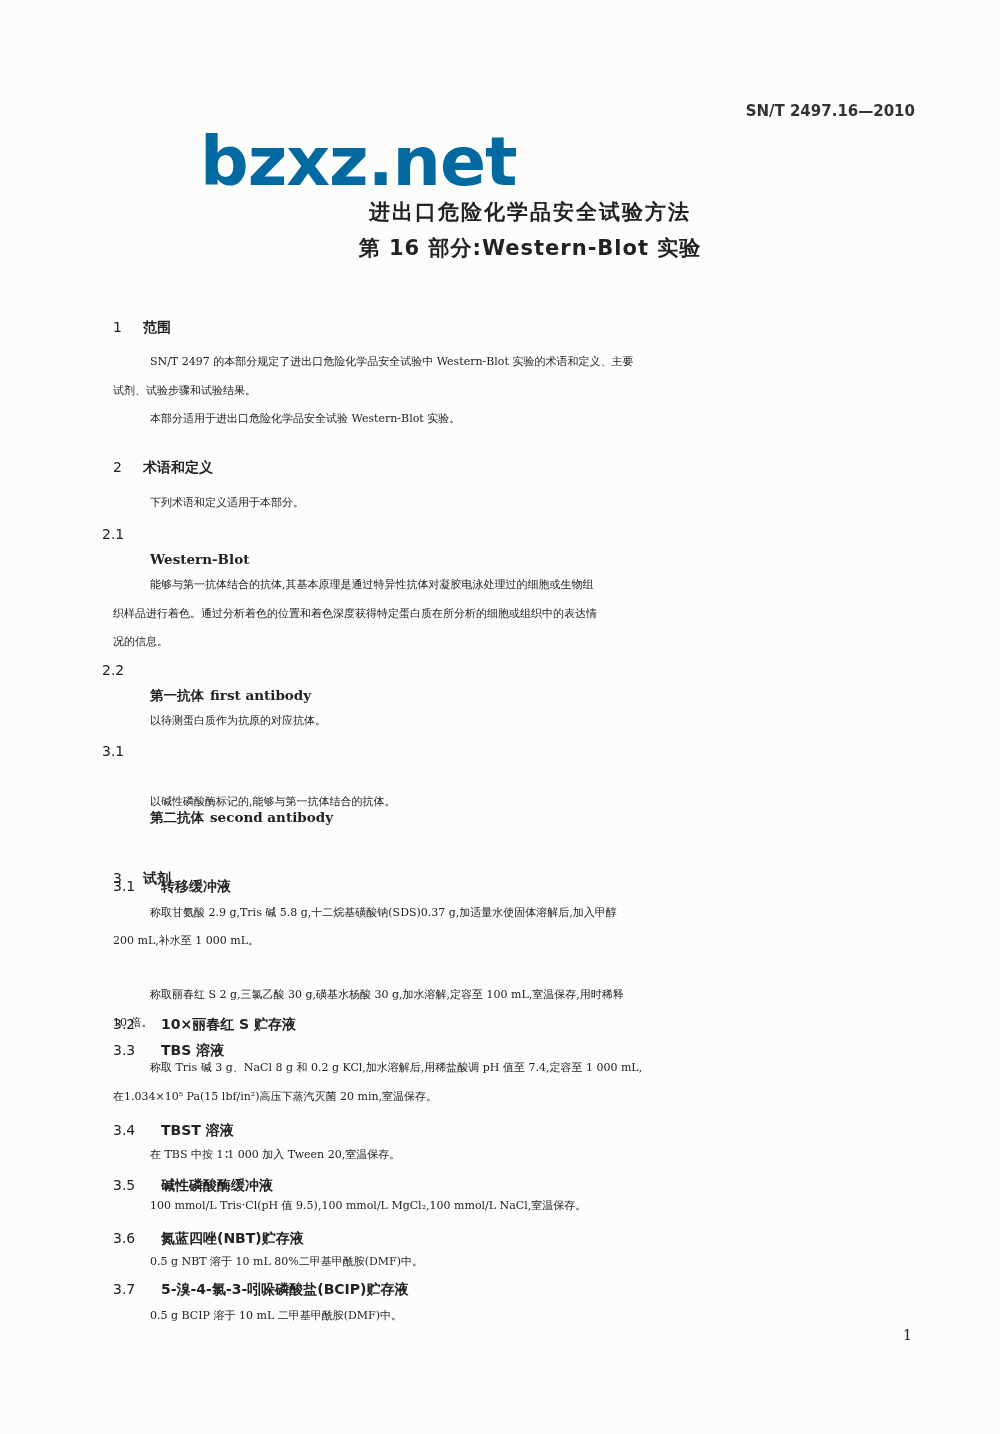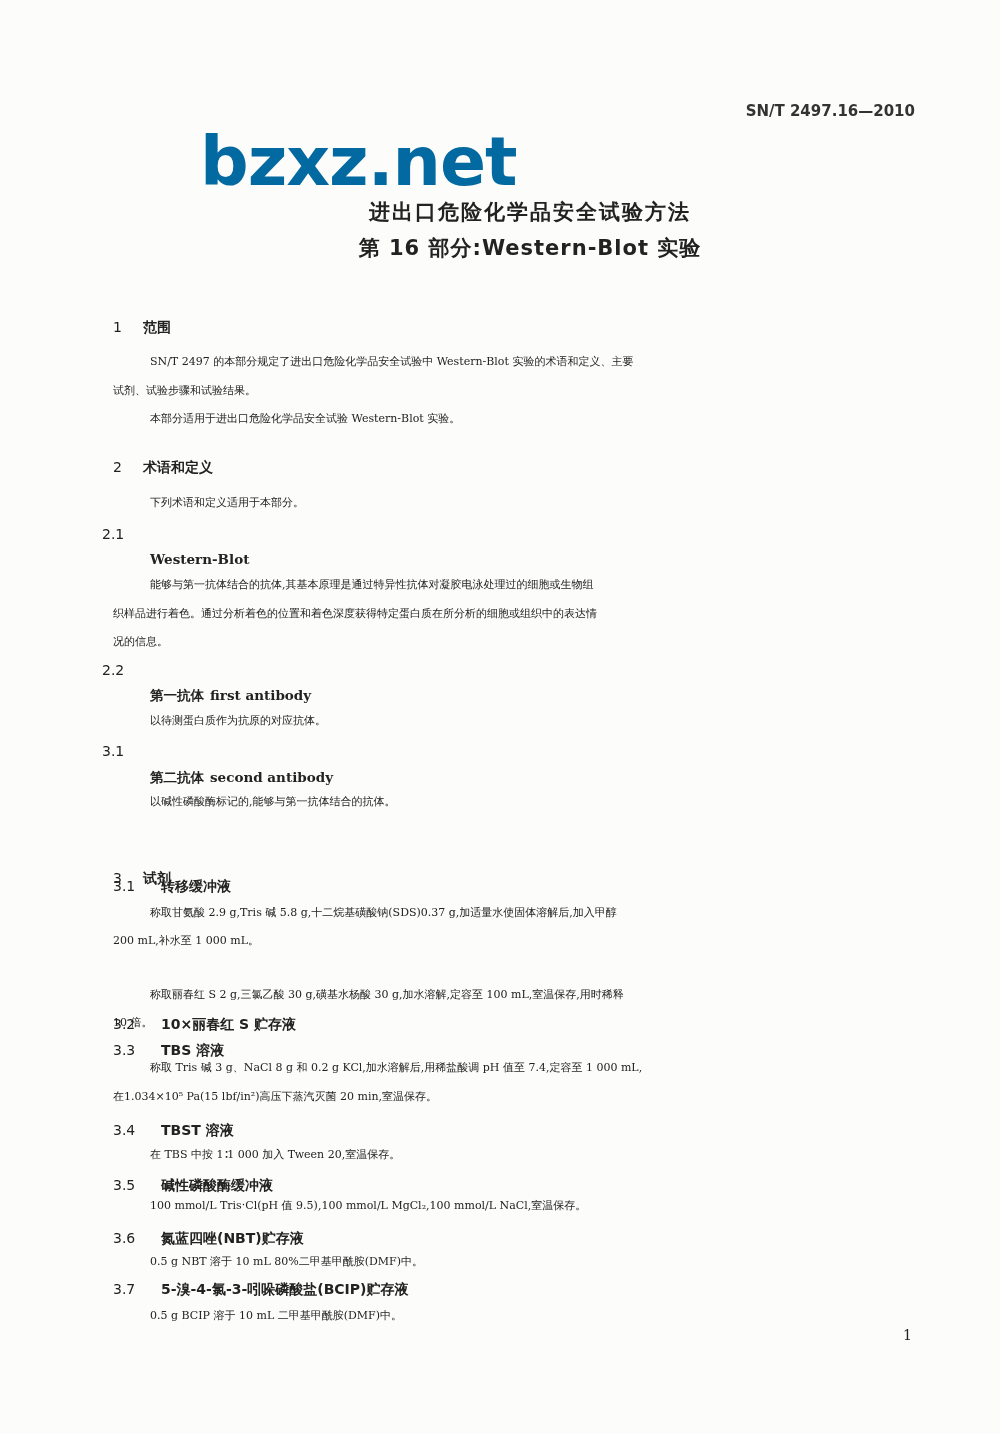--- a/index.html
+++ b/index.html
@@ -62,21 +62,21 @@
 <div class="abs term" style="top:549px"><span style="font-family:'DejaVu Serif',serif;text-align:right;">Western-Blot</span></div>
 <div class="abs p" style="top:575px">能够与第一抗体结合的抗体,其基本原理是通过特异性抗体对凝胶电泳处理过的细胞或生物组</div>
 <div class="abs p-cont" style="top:604px">织样品进行着色。通过分析着色的位置和着色深度获得特定蛋白质在所分析的细胞或组织中的表达情</div>
 <div class="abs p-cont" style="top:632px">况的信息。</div>
 
 <div class="abs num-only" style="top:660px">2.2</div>
 <div class="abs term" style="top:685px"><span>第一抗体</span><span class="en">first antibody</span></div>
 <div class="abs p" style="top:711px">以待测蛋白质作为抗原的对应抗体。</div>
 
 <div class="abs num-only" style="top:741px">3.1</div>
-<div class="abs term" style="top:767px"><span>第二抗体</span><span class="en">second antibody</span></div>
+<div class="abs term" style="top:807px"><span>第二抗体</span><span class="en">second antibody</span></div>
 <div class="abs p" style="top:792px">以碱性磷酸酶标记的,能够与第一抗体结合的抗体。</div>
 
 <div class="abs h1" style="top:868px">
   <span class="num">3</span><span>试剂</span>
 </div>
 
 <div class="abs h2" style="top:876px"><span class="num">3.1</span><span>转移缓冲液</span></div>
 <div class="abs p" style="top:903px">称取甘氨酸 2.9 g,Tris 碱 5.8 g,十二烷基磺酸钠(SDS)0.37 g,加适量水使固体溶解后,加入甲醇</div>
 <div class="abs p-cont" style="top:931px">200 mL,补水至 1 000 mL。</div>
 

